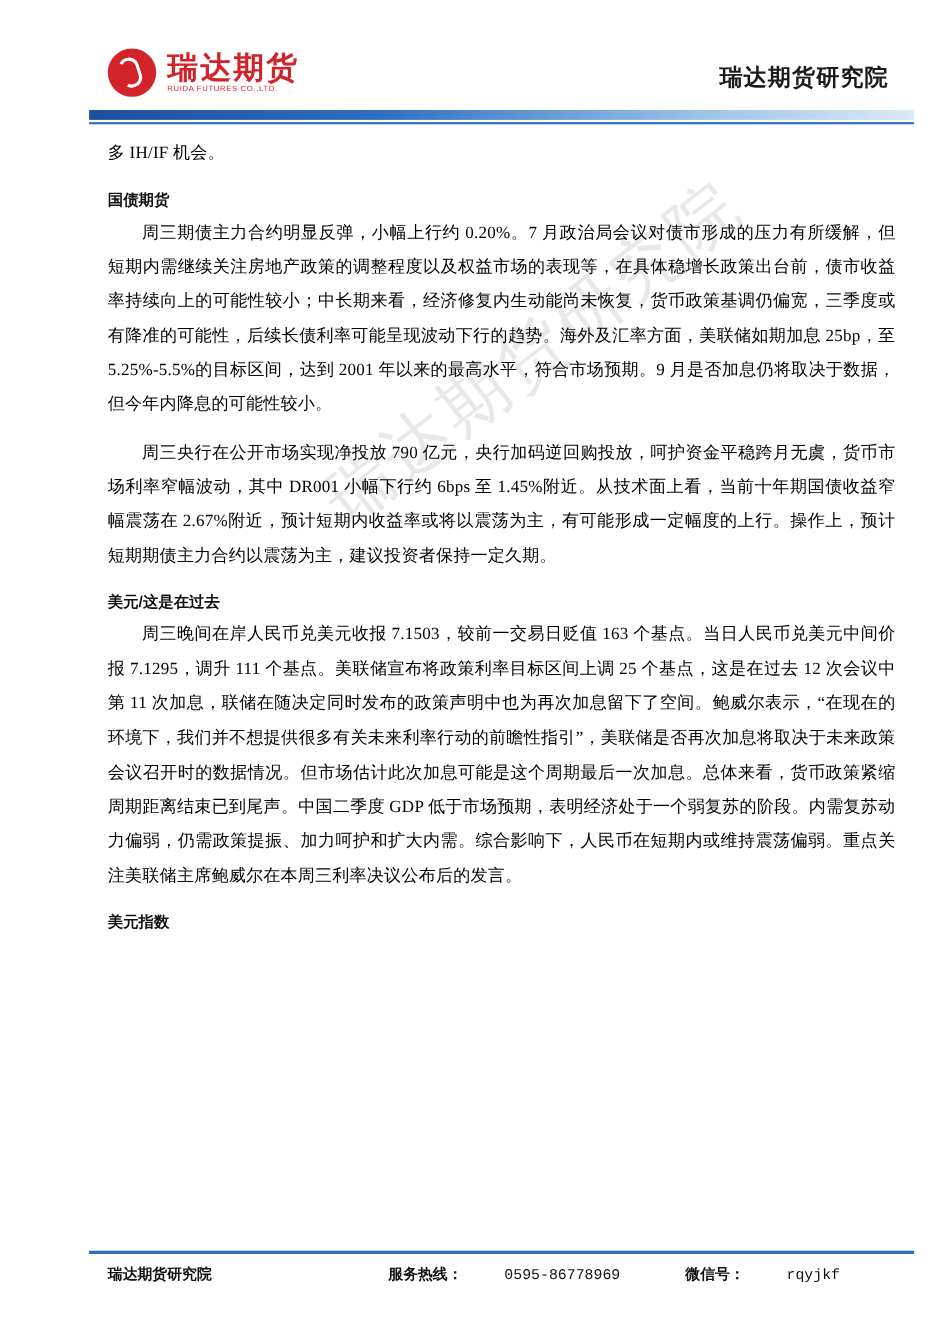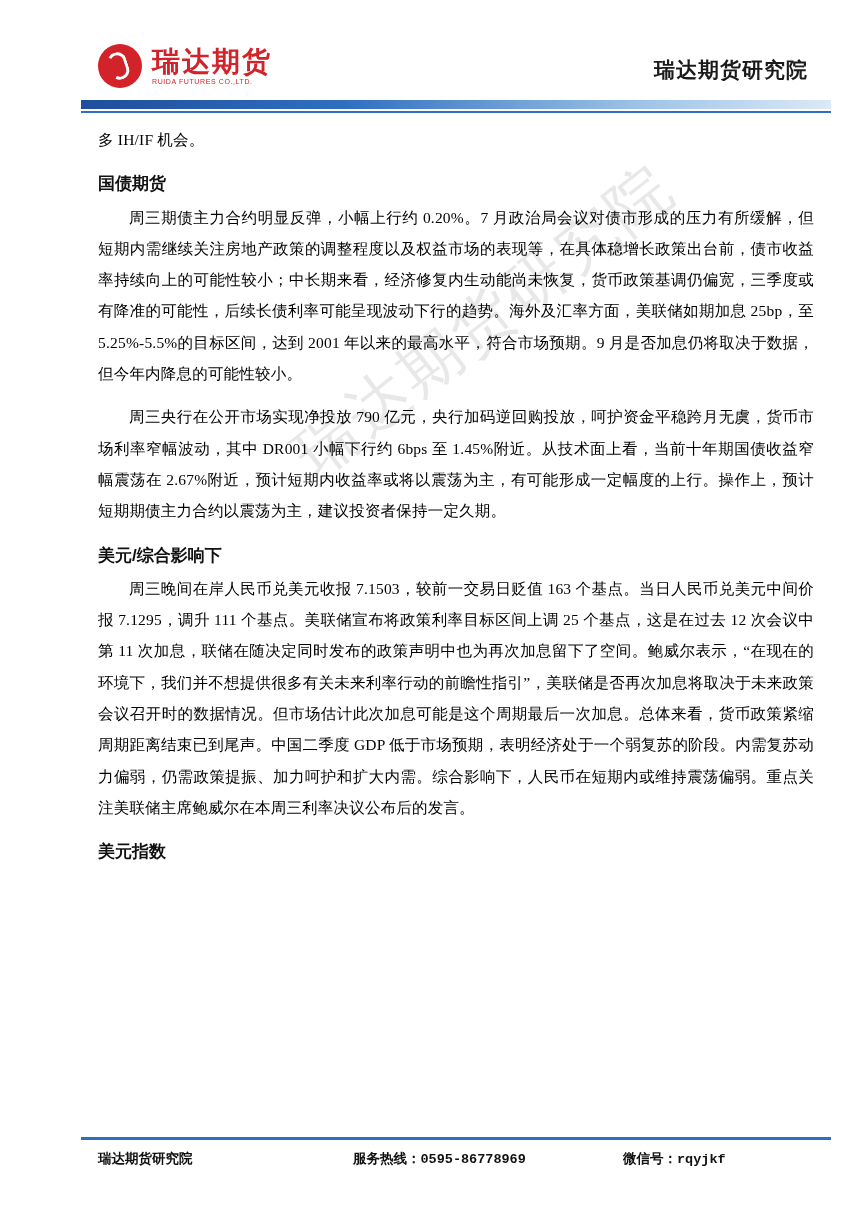--- a/index.html
+++ b/index.html
@@ -118,21 +118,21 @@
     text-align: justify;
     text-justify: inter-ideograph;
     margin: 0 0 2px 0;
     letter-spacing: 0.2px;
   }
   .para.indent {
     text-indent: 2em;
   }
   .heading {
     font-family: "Liberation Sans", sans-serif;
-    font-size: 17px;
+    font-size: 14px;
     font-weight: bold;
     color: #111111;
     margin: 13px 0 1px 0;
     line-height: 1.9;
   }
   .gap {
     height: 10px;
   }
 
   
@@ -167,21 +167,21 @@
     display: flex;
     align-items: center;
     font-family: "Liberation Sans", sans-serif;
     font-size: 13.5px;
     font-weight: bold;
     color: #111111;
   }
   .footer-left { width: 255px; }
   .footer-mid  { width: 270px; }
   .footer-right { flex: 1; }
-  .mono { font-family: "Liberation Mono", monospace; font-weight: bold; }
+  .mono { font-family: "Liberation Mono", monospace; font-weight: normal; margin-left: 38px; }
 </style>
 </head>
 <body>
 
 <div class="page">
 
   <div class="header">
     <div class="logo-wrap">
       <div class="logo-mark"></div>
       <div class="logo-text">
@@ -198,21 +198,21 @@
 
   <div class="content">
 
     <p class="para">多 IH/IF 机会。</p>
 
     <div class="heading">国债期货</div>
     <p class="para indent">周三期债主力合约明显反弹，小幅上行约 0.20%。7 月政治局会议对债市形成的压力有所缓解，但短期内需继续关注房地产政策的调整程度以及权益市场的表现等，在具体稳增长政策出台前，债市收益率持续向上的可能性较小；中长期来看，经济修复内生动能尚未恢复，货币政策基调仍偏宽，三季度或有降准的可能性，后续长债利率可能呈现波动下行的趋势。海外及汇率方面，美联储如期加息 25bp，至 5.25%-5.5%的目标区间，达到 2001 年以来的最高水平，符合市场预期。9 月是否加息仍将取决于数据，但今年内降息的可能性较小。</p>
     <div class="gap"></div>
     <p class="para indent">周三央行在公开市场实现净投放 790 亿元，央行加码逆回购投放，呵护资金平稳跨月无虞，货币市场利率窄幅波动，其中 DR001 小幅下行约 6bps 至 1.45%附近。从技术面上看，当前十年期国债收益窄幅震荡在 2.67%附近，预计短期内收益率或将以震荡为主，有可能形成一定幅度的上行。操作上，预计短期期债主力合约以震荡为主，建议投资者保持一定久期。</p>
 
-    <div class="heading">美元/综合影响下</div>
+    <div class="heading">美元/这是在过去</div>
     <p class="para indent">周三晚间在岸人民币兑美元收报 7.1503，较前一交易日贬值 163 个基点。当日人民币兑美元中间价报 7.1295，调升 111 个基点。美联储宣布将政策利率目标区间上调 25 个基点，这是在过去 12 次会议中第 11 次加息，联储在随决定同时发布的政策声明中也为再次加息留下了空间。鲍威尔表示，“在现在的环境下，我们并不想提供很多有关未来利率行动的前瞻性指引”，美联储是否再次加息将取决于未来政策会议召开时的数据情况。但市场估计此次加息可能是这个周期最后一次加息。总体来看，货币政策紧缩周期距离结束已到尾声。中国二季度 GDP 低于市场预期，表明经济处于一个弱复苏的阶段。内需复苏动力偏弱，仍需政策提振、加力呵护和扩大内需。综合影响下，人民币在短期内或维持震荡偏弱。重点关注美联储主席鲍威尔在本周三利率决议公布后的发言。</p>
 
     <div class="heading">美元指数</div>
 
   </div>
 
   <div class="footer-rule"></div>
   <div class="footer">
     <div class="footer-left">瑞达期货研究院</div>
     <div class="footer-mid">

